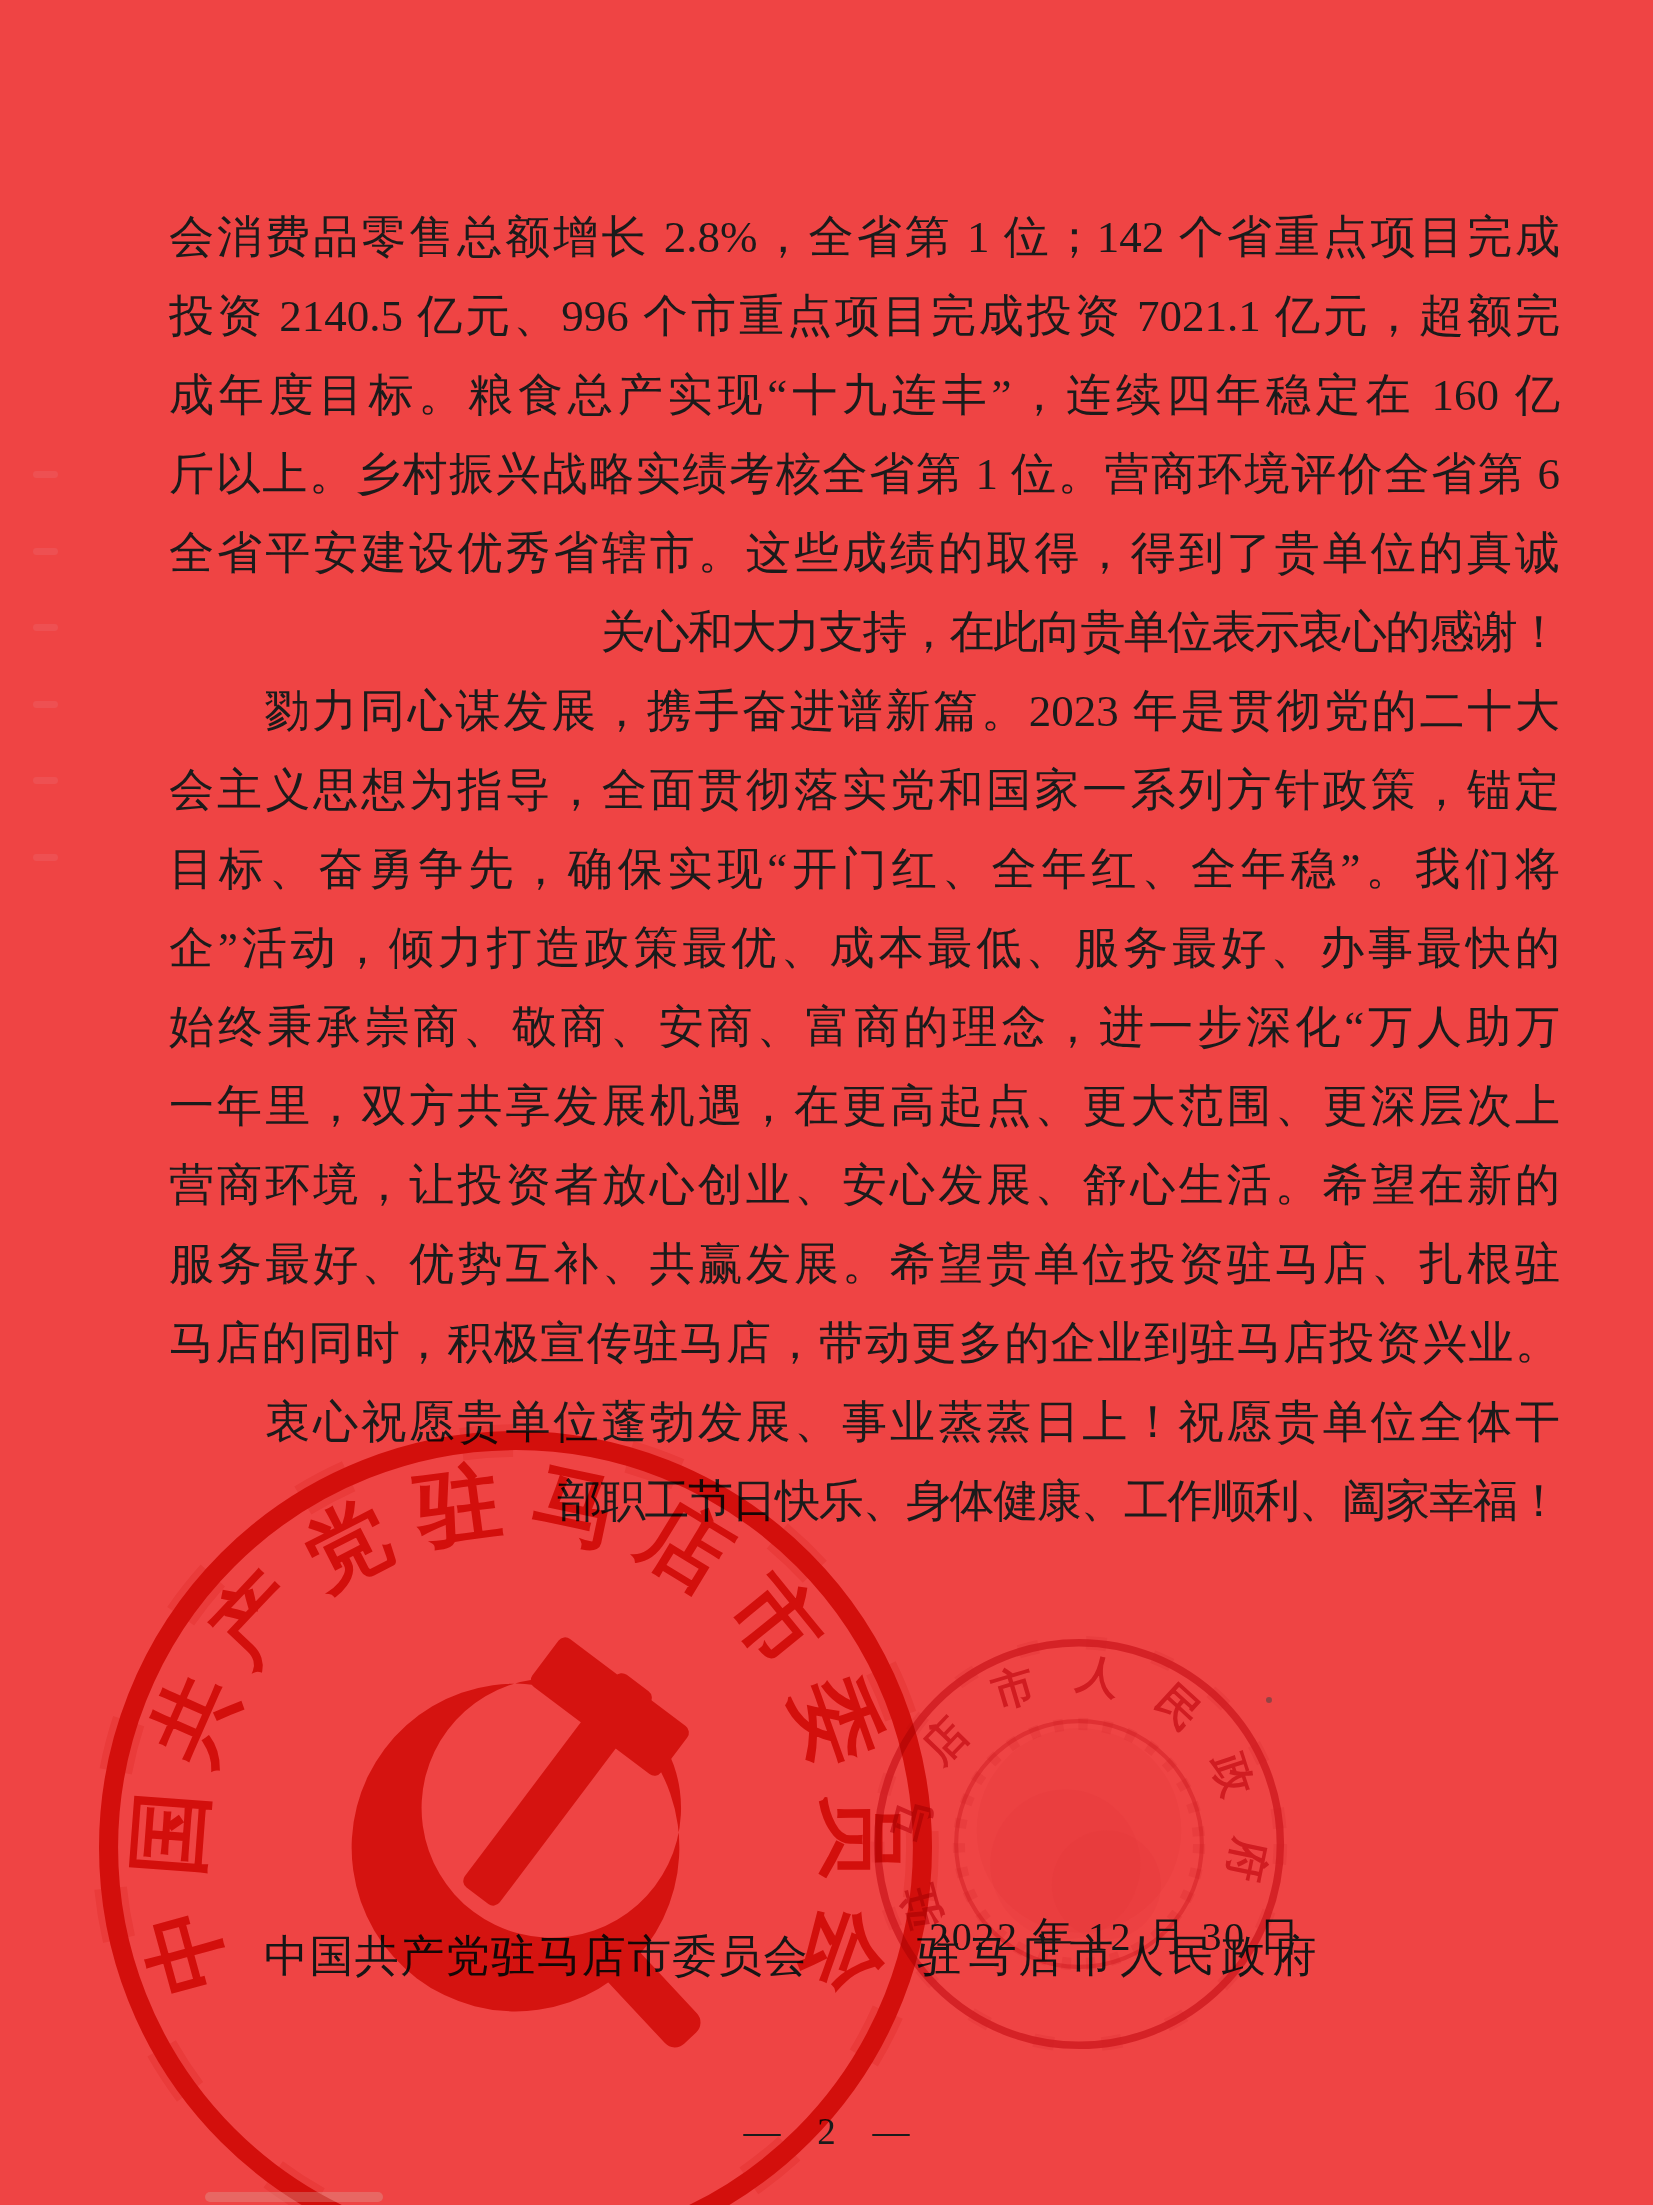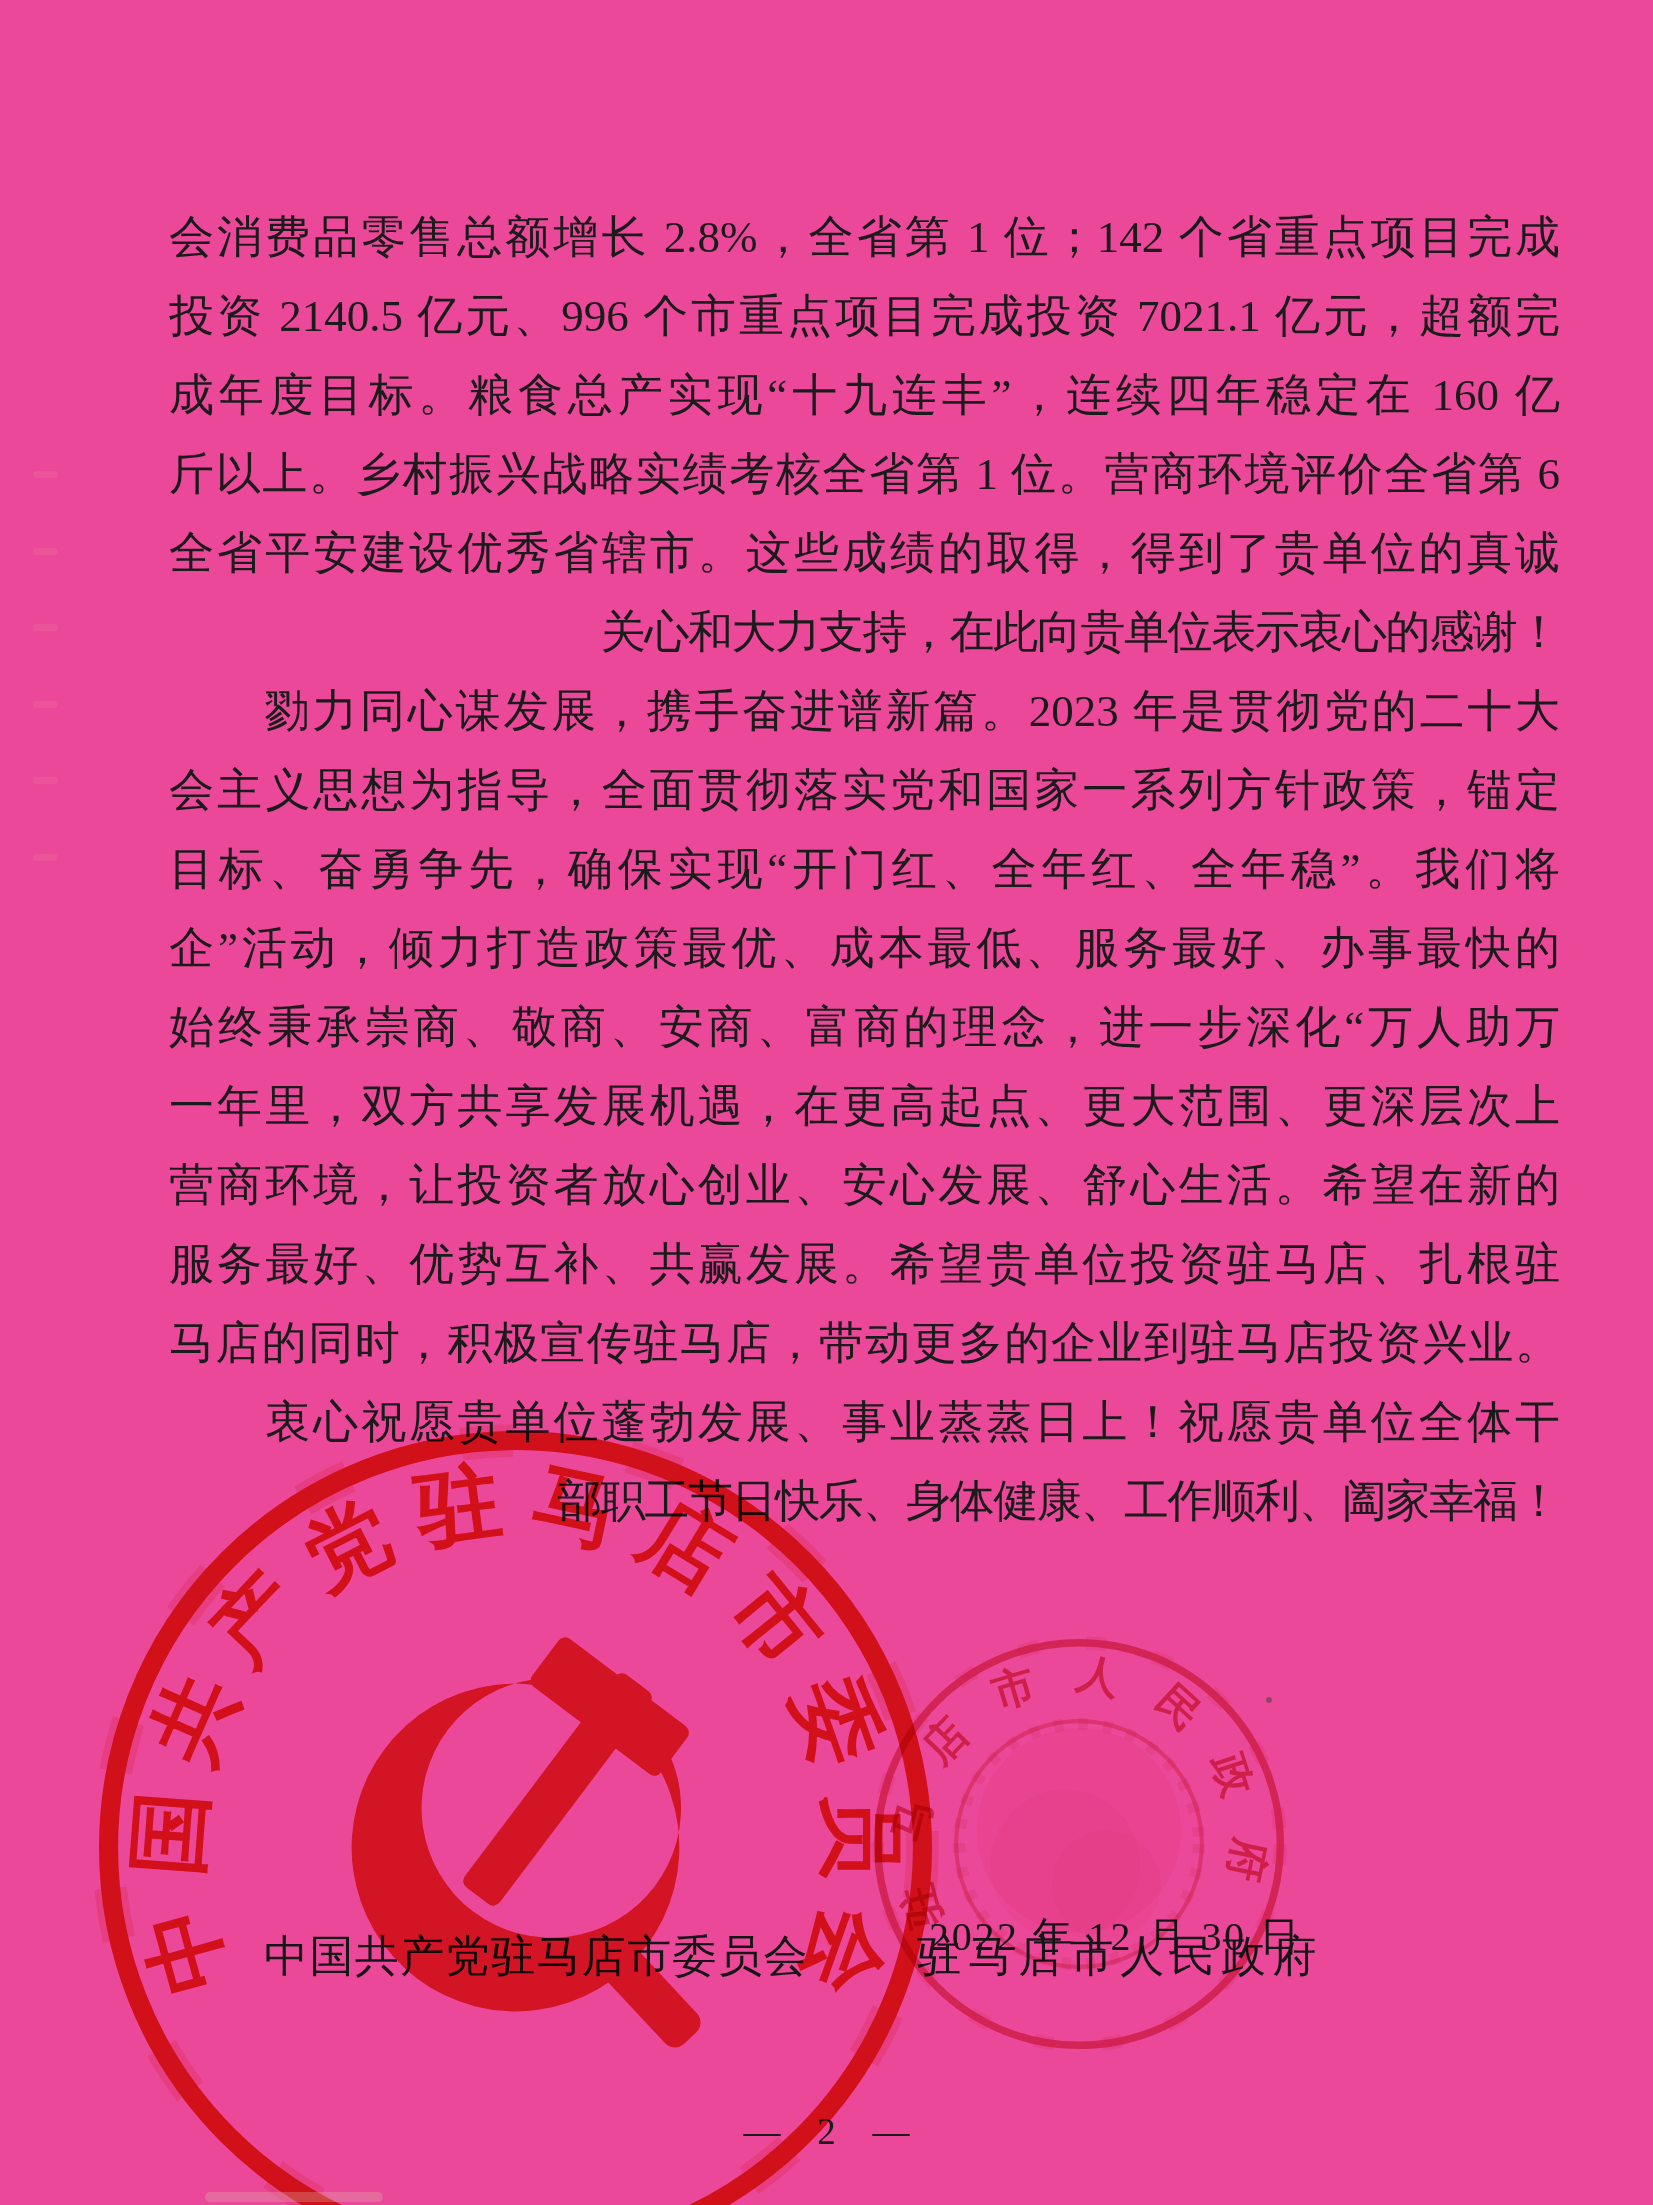--- a/index.html
+++ b/index.html
@@ -1,19 +1,19 @@
 <!DOCTYPE html>
 <html style="font-size:11px"><head>
 <meta charset="utf-8">
 <style>
   html,body{margin:0;padding:0;background:#e8e8e8;}
   .page{
     position:relative;
     width:1653px;height:2205px;
-    background:#ec4899;
+    background:#ef4444;
     overflow:hidden;
     font-family:"Liberation Serif","DejaVu Serif",serif;
     color:#1b1b1b;
   }
   
   .body-text{
     position:absolute;
     left:169px;top:198px;
     width:1391px;
   }

